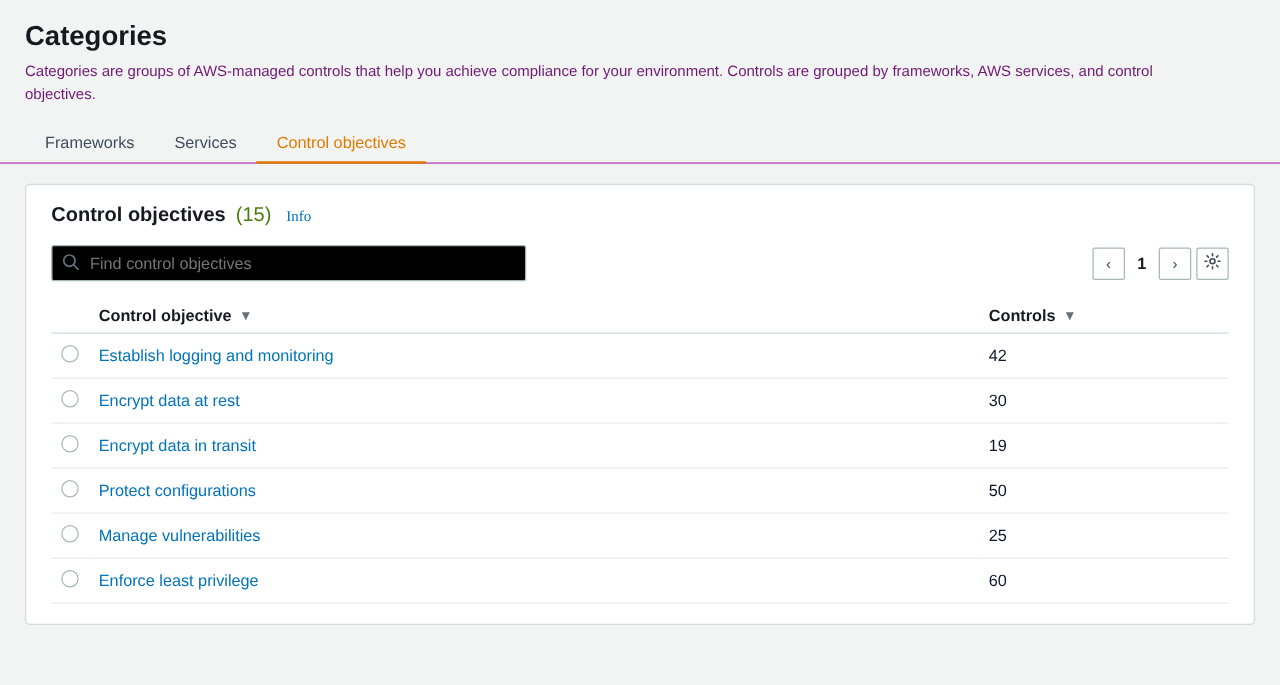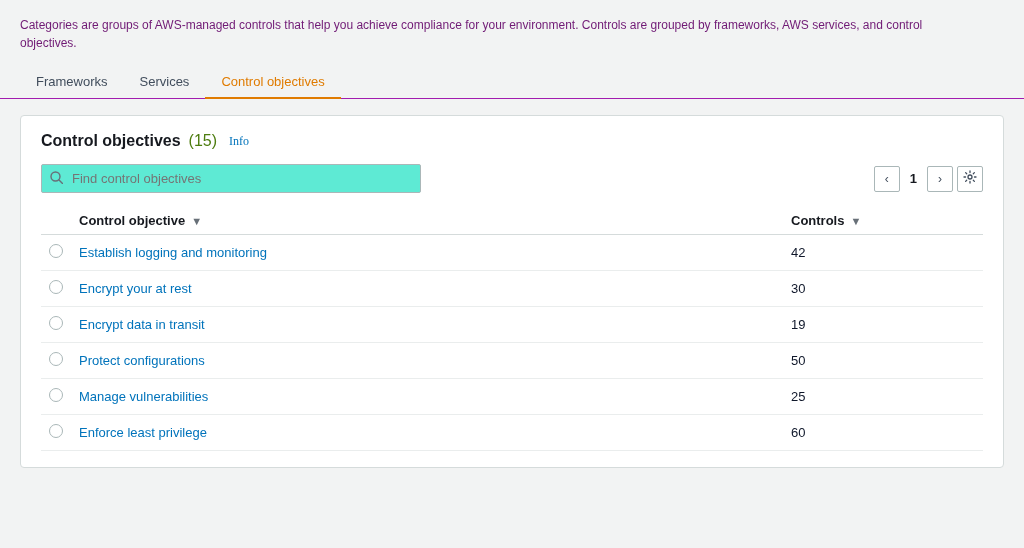--- a/index.html
+++ b/index.html
@@ -119,21 +119,21 @@
     }
 
     .search-input {
       width: 100%;
       padding: 6px 10px 6px 30px;
       border: 1px solid #aab7b8;
       border-radius: 2px;
       font-size: 13px;
       color: #687078;
       outline: none;
-      background: #5eead4;
+      background: #000000;
     }
 
     .pagination-controls {
       display: flex;
       align-items: center;
       gap: 4px;
     }
 
     .page-nav-btn {
       background: none;
@@ -230,20 +230,21 @@
 
     .controls-col {
       width: 200px;
       color: #0f172a;
     }
   </style>
 </head>
 <body>
 
 <div class="page-header">
+  <h1 class="page-title">Categories</h1>
   <p class="page-description">Categories are groups of AWS-managed controls that help you achieve compliance for your environment. Controls are grouped by frameworks, AWS services, and control objectives.</p>
 
   <div class="tabs">
     <a class="tab">Frameworks</a>
     <a class="tab">Services</a>
     <a class="tab active">Control objectives</a>
   </div>
 </div>
 
 <div class="main-content">
@@ -304,21 +305,21 @@
         </tr>
       </thead>
       <tbody id="table-body">
       <tr>
             <td class="radio-cell"><span class="radio-btn"></span></td>
             <td><a class="link-text">Establish logging and monitoring</a></td>
             <td class="controls-col">42</td>
           </tr>
           <tr>
             <td class="radio-cell"><span class="radio-btn"></span></td>
-            <td><a class="link-text">Encrypt your at rest</a></td>
+            <td><a class="link-text">Encrypt data at rest</a></td>
             <td class="controls-col">30</td>
           </tr>
           <tr>
             <td class="radio-cell"><span class="radio-btn"></span></td>
             <td><a class="link-text">Encrypt data in transit</a></td>
             <td class="controls-col">19</td>
           </tr>
           <tr>
             <td class="radio-cell"><span class="radio-btn"></span></td>
             <td><a class="link-text">Protect configurations</a></td>

